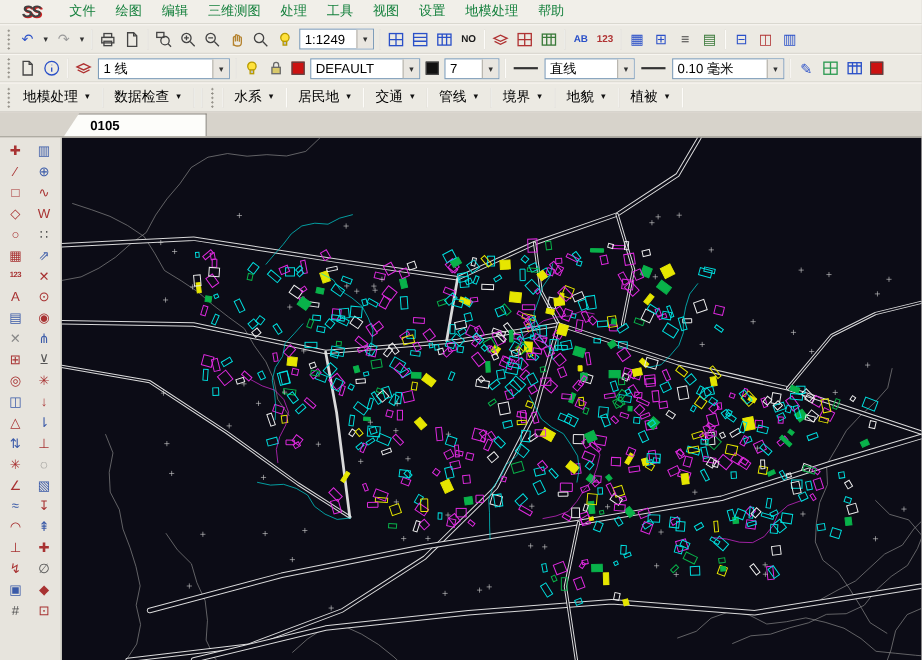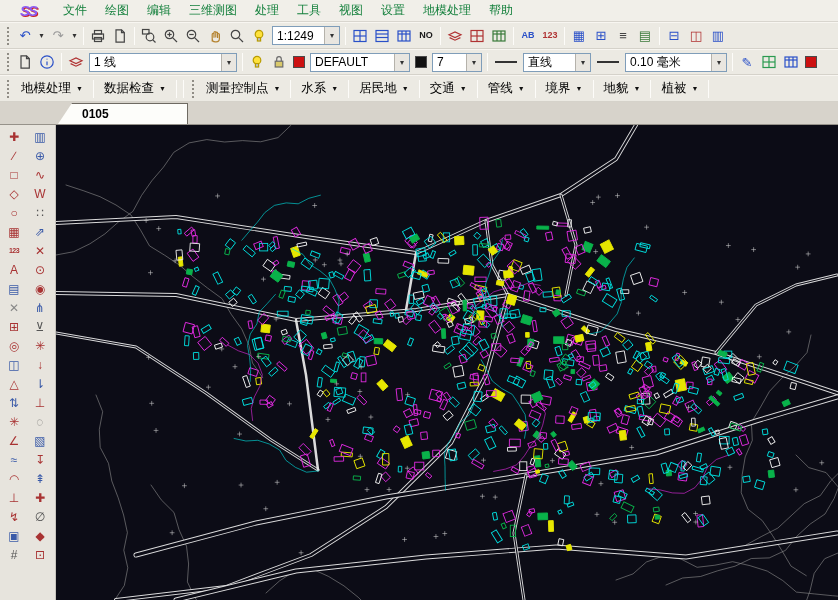--- a/index.html
+++ b/index.html
@@ -1,20 +1,20 @@
 <!DOCTYPE html>
 <html><head>
 <meta charset="utf-8">
 <style>
   *{margin:0;padding:0;box-sizing:border-box;font-family:"Liberation Sans","DejaVu Sans",sans-serif;}
   html,body{width:838px;height:600px;overflow:hidden;}
   body{background:#ece9e2;}
   .app{width:838px;height:600px;display:flex;flex-direction:column;background:#ece9e2;}
   .menubar{height:22px;display:flex;align-items:center;background:#f1efe9;border-bottom:1px solid #d8d5ce;padding-left:2px;}
-  .logo{width:52px;height:20px;display:flex;align-items:center;justify-content:center;font-style:italic;font-weight:bold;font-size:15px;letter-spacing:-2px;color:#8b5cf6;text-shadow:1px 1px 0 #cc2222;}
+  .logo{width:52px;height:20px;display:flex;align-items:center;justify-content:center;font-style:italic;font-weight:bold;font-size:15px;letter-spacing:-2px;color:#404040;text-shadow:1px 1px 0 #cc2222;}
   .menu-item{padding:3px 9px;font-size:12px;color:#15803d;cursor:default;}
   .toolbar{display:flex;align-items:center;background:#eceae3;border-top:1px solid #f8f6f1;border-bottom:1px solid #d5d2ca;padding:0 2px;overflow:hidden;white-space:nowrap;flex:0 0 auto;}
   #toolbar1{height:27px;}
   #toolbar2{height:26px;}
   #toolbar3{height:27px;}
   .tbtn{width:22px;height:22px;display:flex;align-items:center;justify-content:center;border:1px solid transparent;border-radius:2px;flex:0 0 auto;cursor:default;}
   .tbtn svg{width:16px;height:16px;}
   .arrowbtn{width:11px;height:22px;display:flex;align-items:center;justify-content:center;font-size:8px;color:#333;flex:0 0 auto;}
   .sep{width:1px;height:18px;background:#b8b5ae;border-right:1px solid #fdfcf9;margin:0 3px;flex:0 0 auto;}
   .grip{width:4px;height:20px;margin:1px 4px;background-image:radial-gradient(circle,#908d85 0.8px,transparent 1px);background-size:4px 4px;flex:0 0 auto;}
@@ -219,21 +219,21 @@
           <line x1="8" y1="7.4" x2="8" y2="11.2"></line>
         </svg>
       </div>
       <div class="sep"></div>
       <div class="tbtn">
         <svg viewBox="0 0 16 16" fill="none" stroke="#b03333" stroke-width="1.2">
           <path d="M2 6.8l6-2.8 6 2.8-6 2.8z"></path>
           <path d="M2.6 9.6L8 12.2l5.4-2.6"></path>
         </svg>
       </div>
-      <div class="combo" style="width: 148px; gap: 45px;">
+      <div class="combo" style="width: 120px; gap: 45px;">
         <div class="combo-text">1 线</div>
         <div class="combo-arrow">▾</div>
       </div>
       <div class="sep"></div>
       <div class="tbtn">
         <svg viewBox="0 0 16 16" fill="none" stroke="#b89b00" stroke-width="1.2">
           <circle cx="8" cy="6.2" r="3.8" fill="#ffe23c"></circle>
           <rect x="6.4" y="9.6" width="3.2" height="3.4" fill="#c0c0c0"></rect>
         </svg>
       </div>
@@ -248,21 +248,21 @@
         <div class="combo-text">DEFAULT</div>
         <div class="combo-arrow">▾</div>
       </div>
       <div class="swatch" style="background: rgb(17, 17, 17);"></div>
       <div class="combo" style="width: 50px;">
         <div class="combo-text">7</div>
         <div class="combo-arrow">▾</div>
       </div>
       <div class="sep"></div>
       <div class="line-sample"></div>
-      <div class="combo" style="width: 68px;">
+      <div class="combo" style="width: 82px;">
         <div class="combo-text">直线</div>
         <div class="combo-arrow">▾</div>
       </div>
       <div class="line-sample"></div>
       <div class="combo" style="width: 102px;">
         <div class="combo-text">0.10 毫米</div>
         <div class="combo-arrow">▾</div>
       </div>
       <div class="sep"></div>
       <div class="tbtn">
@@ -292,24 +292,20 @@
         <span class="dn">▼</span>
       </div>
       <div class="sep"></div>
       <div class="cbtn">
         <span>数据检查</span>
         <span class="dn">▼</span>
       </div>
       <div class="sep"></div>
       <div class="sep"></div>
       <div class="grip"></div>
-      <div class="cbtn">
-        <span>测量控制点</span>
-        <span class="dn">▼</span>
-      </div>
       <div class="sep"></div>
       <div class="cbtn">
         <span>水系</span>
         <span class="dn">▼</span>
       </div>
       <div class="sep"></div>
       <div class="cbtn">
         <span>居民地</span>
         <span class="dn">▼</span>
       </div>

